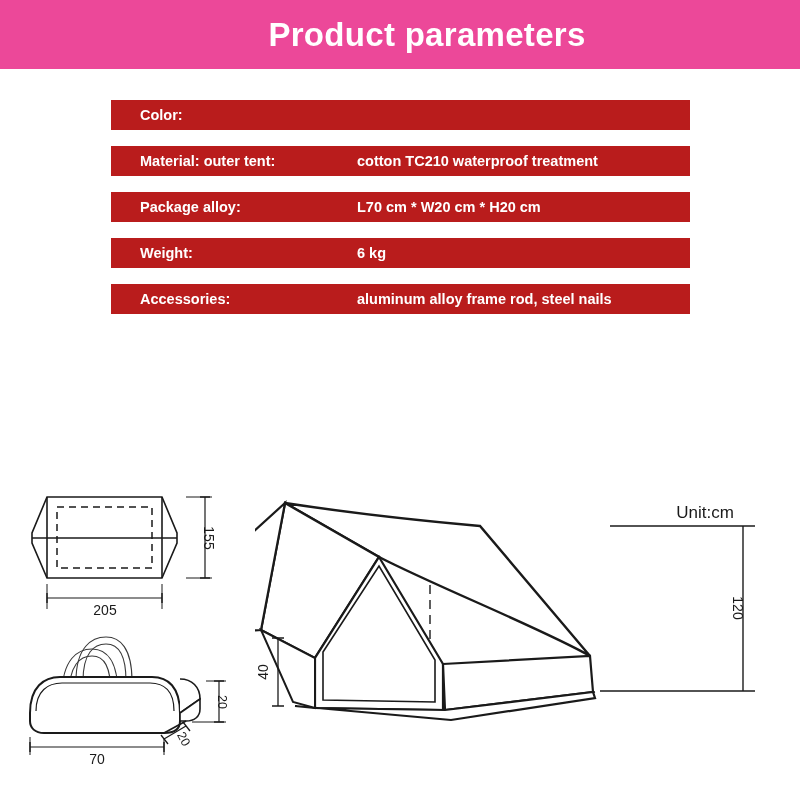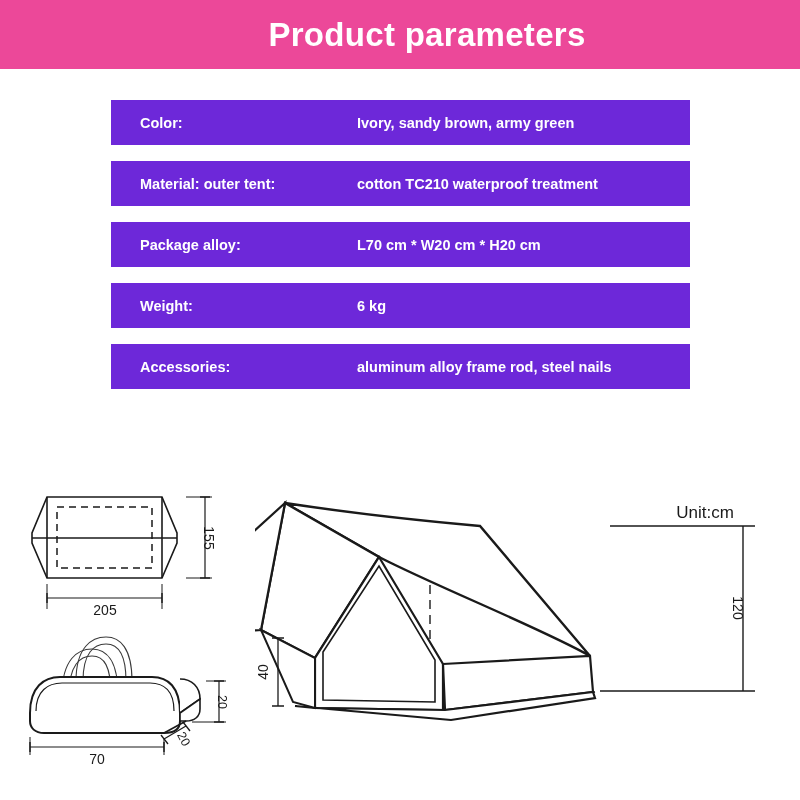--- a/index.html
+++ b/index.html
@@ -38,23 +38,23 @@
 
   
   #spec-table {
     position: absolute;
     left: 111px;
     top: 100px;
     width: 579px;
   }
   .spec-row {
     position: relative;
-    height: 45px;
+    height: 30px;
     margin-bottom: 16px;
-    background: #6d28d9;
+    background: #b91c1c;
     display: flex;
     align-items: center;
   }
   .spec-label {
     position: absolute;
     left: 29px;
     color: #ffffff;
     font-size: 14.5px;
     font-weight: bold;
     white-space: nowrap;
@@ -106,21 +106,20 @@
 <body>
 
 <div id="header-banner">
   <div id="header-title">Product parameters</div>
 </div>
 
 <div id="spec-table">
 
   <div class="spec-row">
     <span class="spec-label">Color:</span>
-    <span class="spec-value">Ivory, sandy brown, army green</span>
   </div>
 
   <div class="spec-row">
     <span class="spec-label">Material: outer tent:</span>
     <span class="spec-value">cotton TC210 waterproof treatment</span>
   </div>
 
 
 
   <div class="spec-row">

